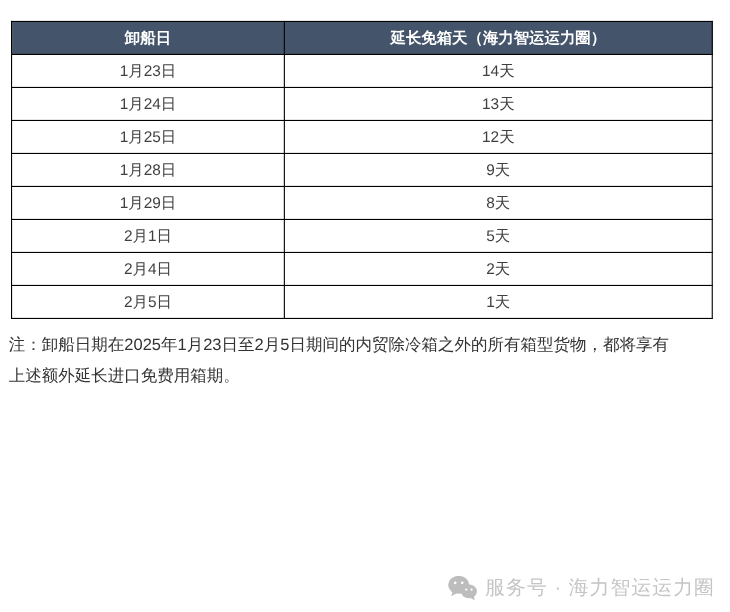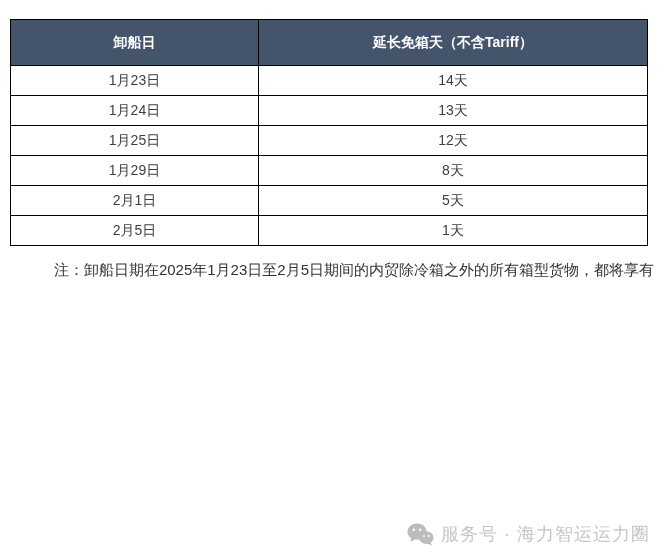--- a/index.html
+++ b/index.html
@@ -15,35 +15,34 @@
     border-collapse: collapse;
     width: 637px;
     table-layout: fixed;
   }
   th, td { border: 1px solid #000000; text-align: center; }
   th {
     background: #44546A;
     color: #ffffff;
     font-weight: bold;
     font-size: 14px;
-    height: 46px;
+    height: 30px;
   }
   td {
     color: #404040;
     font-size: 14px;
     height: 30px;
   }
   col.c1 { width: 248px; }
   col.c2 { width: 389px; }
   .note {
     margin: 10px 10px 0 8px;
     font-size: 15px;
     color: #333333;
     line-height: 28px;
-    text-align: right;
   }
   .watermark {
     position: absolute;
     right: 14px;
     bottom: 10px;
     display: flex;
     align-items: center;
     gap: 7px;
     color: #c5c5c5;
     font-size: 18px;
@@ -57,54 +56,63 @@
 
 <div class="table-wrap">
   <table>
     <colgroup>
         <col class="c1">
         <col class="c2">
       </colgroup>
     <thead>
       <tr>
         <th>卸船日</th>
-        <th>延长免箱天（不含Tariff）</th>
+        <th>延长免箱天（海力智运运力圈）</th>
       </tr>
     </thead>
     <tbody id="table-body">
         <tr>
           <td>1月23日</td>
           <td>14天</td>
         </tr>
         <tr>
           <td>1月24日</td>
           <td>13天</td>
         </tr>
         <tr>
           <td>1月25日</td>
           <td>12天</td>
         </tr>
         <tr>
+          <td>1月28日</td>
+          <td>9天</td>
+        </tr>
+        <tr>
           <td>1月29日</td>
           <td>8天</td>
         </tr>
         <tr>
           <td>2月1日</td>
           <td>5天</td>
+        </tr>
+        <tr>
+          <td>2月4日</td>
+          <td>2天</td>
         </tr>
         <tr>
           <td>2月5日</td>
           <td>1天</td>
         </tr>
       </tbody>
   </table>
 </div>
 
 <div class="note">
   <div>注：卸船日期在2025年1月23日至2月5日期间的内贸除冷箱之外的所有箱型货物，都将享有</div>
+  <div>上述额外延长进口免费用箱期。</div>
 </div>
 
 <div class="watermark">
   <span class="wechat-icon">
     <svg width="27" height="23" viewBox="0 0 27 23">
       <g fill="#bdbdbd">
         <ellipse cx="10" cy="8.6" rx="9.6" ry="8.2"></ellipse>
         <path d="M4.5 14.5 L3.2 19 L8 16.4 Z"></path>
         <ellipse cx="19.3" cy="14.6" rx="7.3" ry="6.3"></ellipse>
         <path d="M23.5 19 L24.8 22.6 L20.5 20.6 Z"></path>

